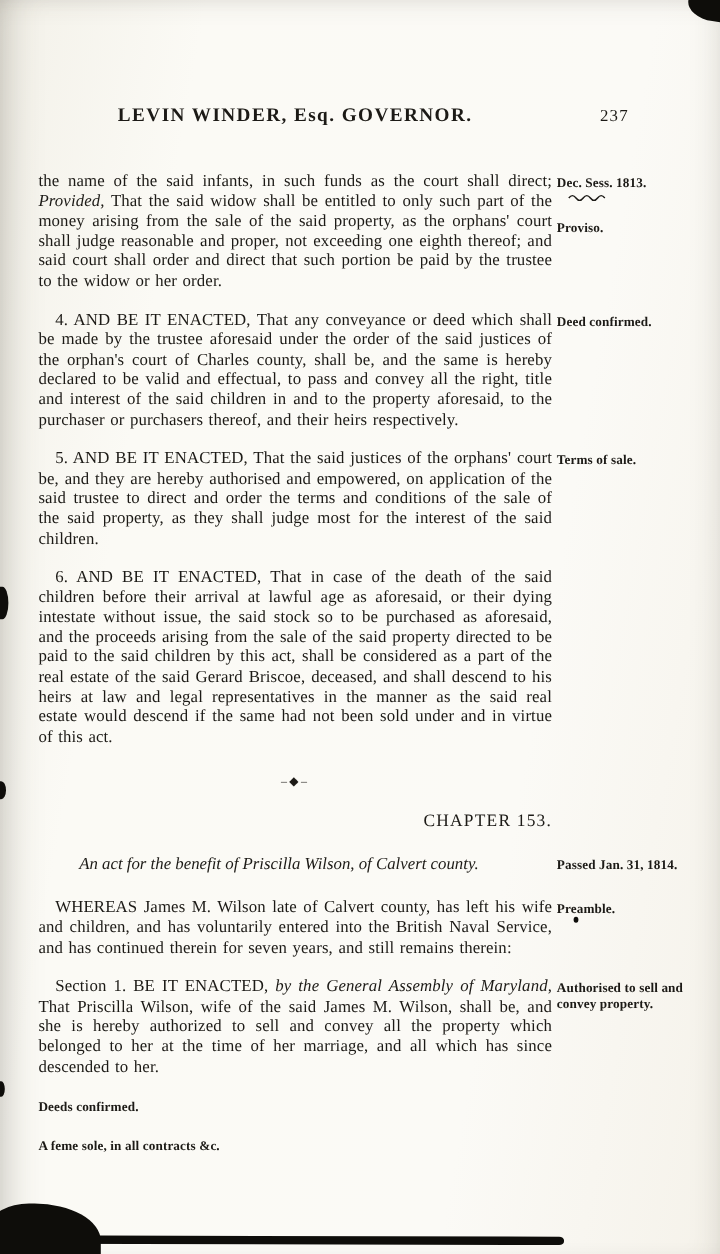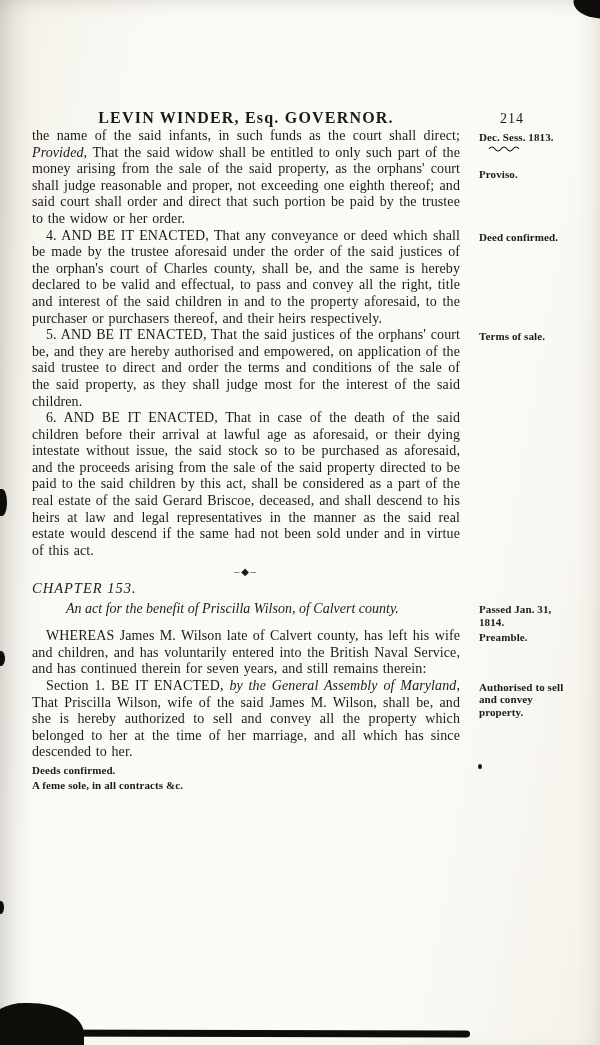--- a/index.html
+++ b/index.html
@@ -13,21 +13,21 @@
                 inset -18px 0 28px -22px rgba(70,62,48,0.22),
                 inset 0 18px 26px -22px rgba(70,62,48,0.18);
     font-family: "Liberation Serif", "DejaVu Serif", serif;
     color: #1c1a16;
     overflow: hidden;
   }
 
   
   .header {
     position: absolute;
-    top: 109px; left: 32px;
+    top: 88px; left: 32px;
     width: 530px;
     display: grid;
     grid-template-columns: 428px 102px;
     column-gap: 10px;
     align-items: baseline;
   }
   .header-title {
     text-align: center;
     font-size: 16px;
     letter-spacing: 1.2px;
@@ -41,21 +41,22 @@
 
   
   .content {
     position: absolute;
     top: 128px; left: 32px;
     width: 540px;
   }
   .row {
     display: grid;
     grid-template-columns: 428px 1fr;
-    column-gap: 19px;
+    column-gap: 4px;
+    margin-top: 16px;
   }
   .main-col { min-width: 0; }
   .margin-col { padding-top: 3px; }
 
   .para {
     margin: 0;
     font-size: 14px;
     line-height: 16.6px;
     text-align: justify;
     word-spacing: 1px;
@@ -74,25 +75,24 @@
   .squiggle { margin: 1px 0 0 8px; line-height: 6px; }
 
   .ornament-divider {
     text-align: center;
     font-size: 10px;
     letter-spacing: 2px;
     margin: 7px 0 2px 0;
     color: #1c1a16;
   }
   .chapter-heading {
-    text-align: left;
+    text-align: right;
     font-size: 14.5px;
     letter-spacing: 1px;
     margin: 1px 0 3px 0;
-    font-style: italic;
   }
   .act-title {
     text-align: left;
     font-style: italic;
     font-size: 14px;
     line-height: 17px;
     max-width: 360px;
     margin: 0 auto 4px auto;
   }
 
@@ -106,21 +106,21 @@
   .a-bottom-left { left: -8px; top: 1003px; width: 92px; height: 52px; border-radius: 35% 60% 15% 5%; }
   .a-speck { left: 478px; top: 764px; width: 4px; height: 5px; border-radius: 50%; }
 </style>
 </head>
 <body>
 
 <div class="page">
 
   <div class="header">
     <div class="header-title">LEVIN WINDER, Esq. GOVERNOR.</div>
-    <div class="header-page-number">214</div>
+    <div class="header-page-number">237</div>
   </div>
 
   <div class="content">
       <div class="row">
         <div class="main-col">
           <p class="para"><span>the name of the said infants, in such funds as the court shall direct; </span><span class="italic">Provided,</span><span> That the said widow shall be entitled to only such part of the money arising from the sale of the said property, as the orphans' court shall judge reasonable and proper, not exceeding one eighth thereof; and said court shall order and direct that such portion be paid by the trustee to the widow or her order.</span></p>
         </div>
         <div class="margin-col">
           <div class="margin-note">Dec. Sess. 1813.</div>
           <div class="squiggle"><svg width="36" height="9" viewBox="0 0 36 9" aria-hidden="true">

